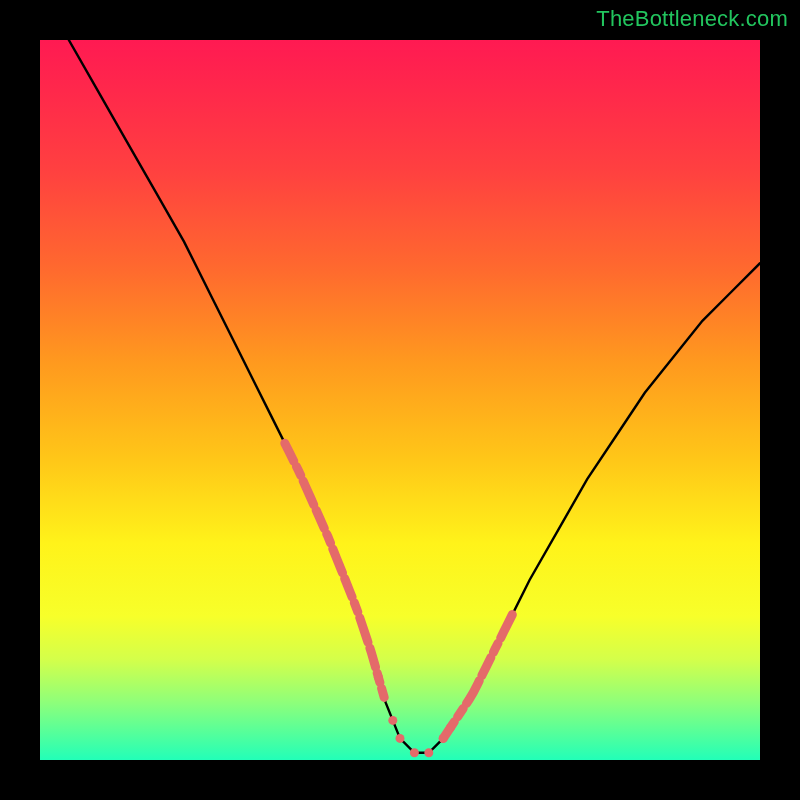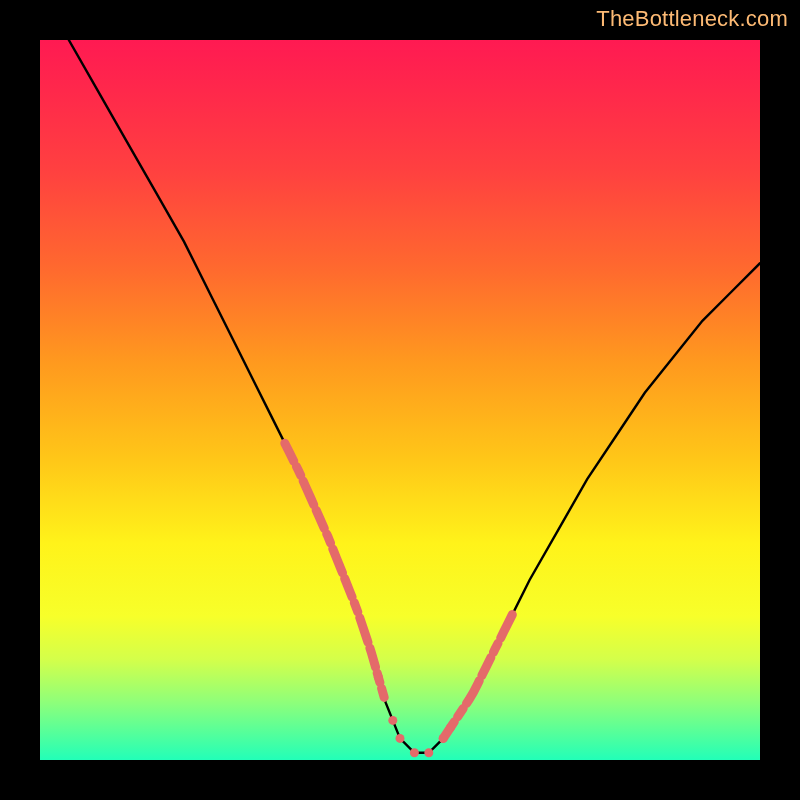--- a/index.html
+++ b/index.html
@@ -34,21 +34,21 @@
       #f7ff2a 80%,
       #d4ff4a 86%,
       #8eff7a 92%,
       #22ffb8 100%
     );
   }
   .watermark {
     position: absolute;
     top: 6px;
     right: 12px;
-    color: #fdba74;
+    color: #22c55e;
     font-size: 22px;
     font-weight: 500;
     letter-spacing: 0.2px;
     user-select: none;
   }
   svg { display: block; }
 </style>
 </head>
 <body>
 

